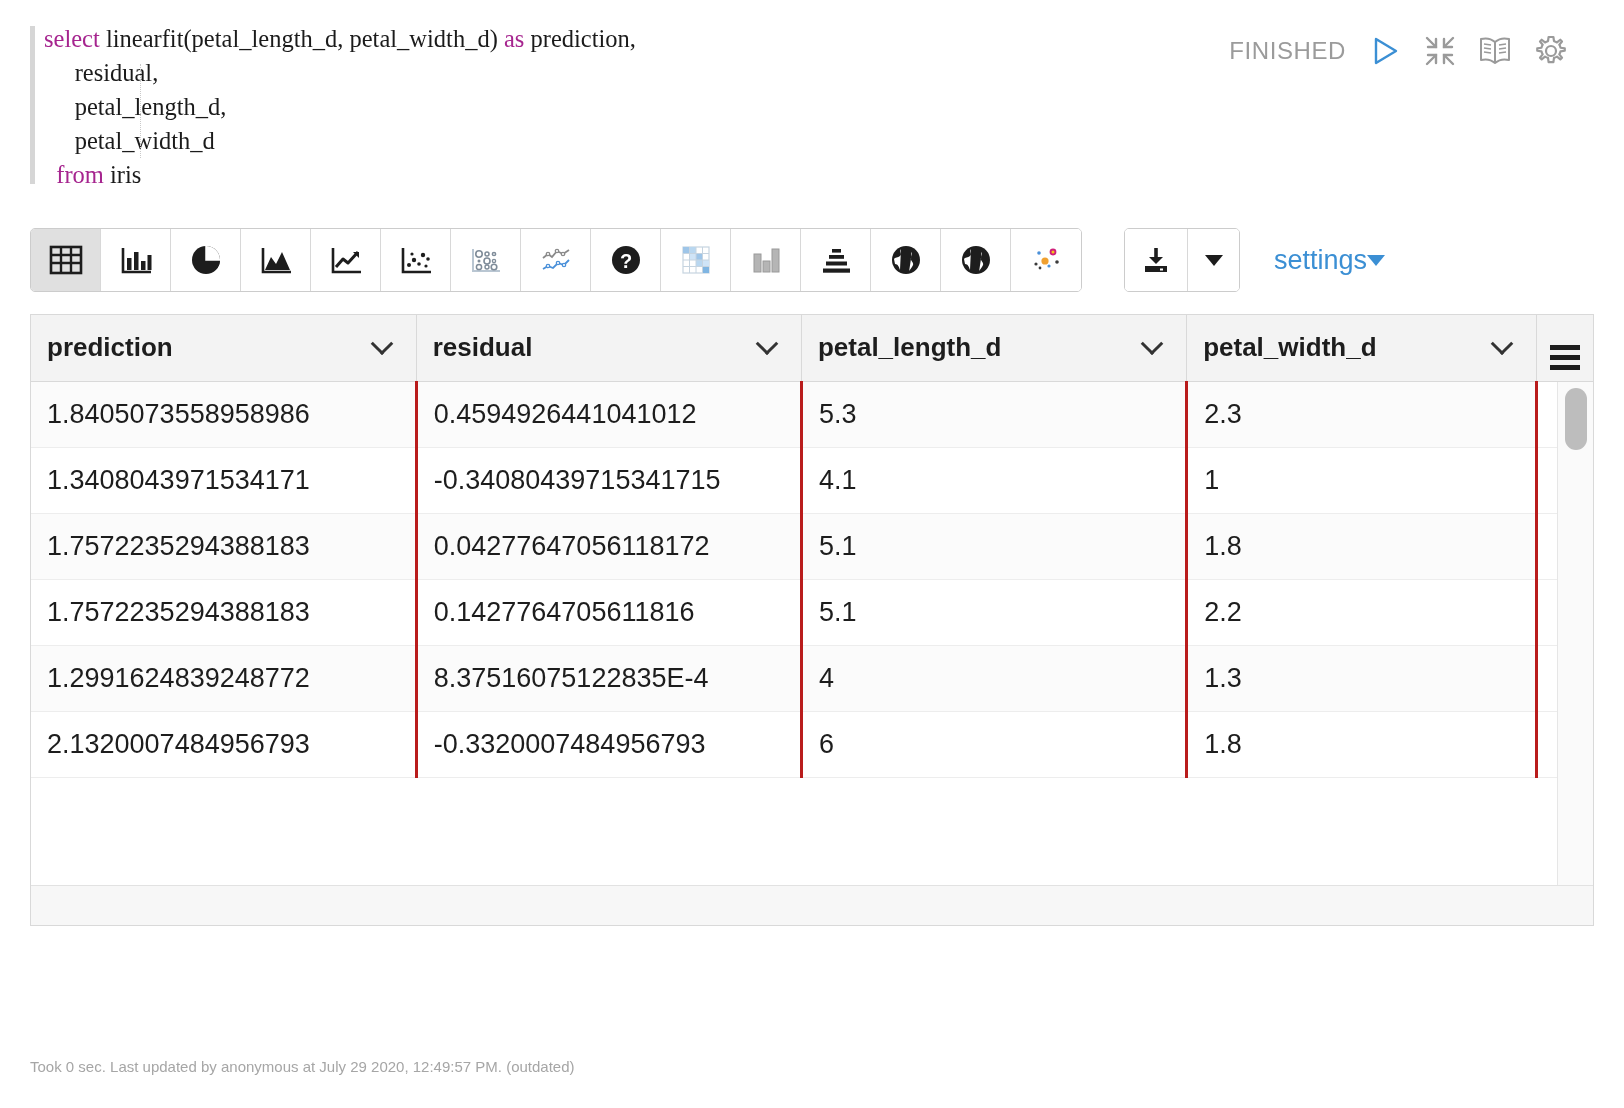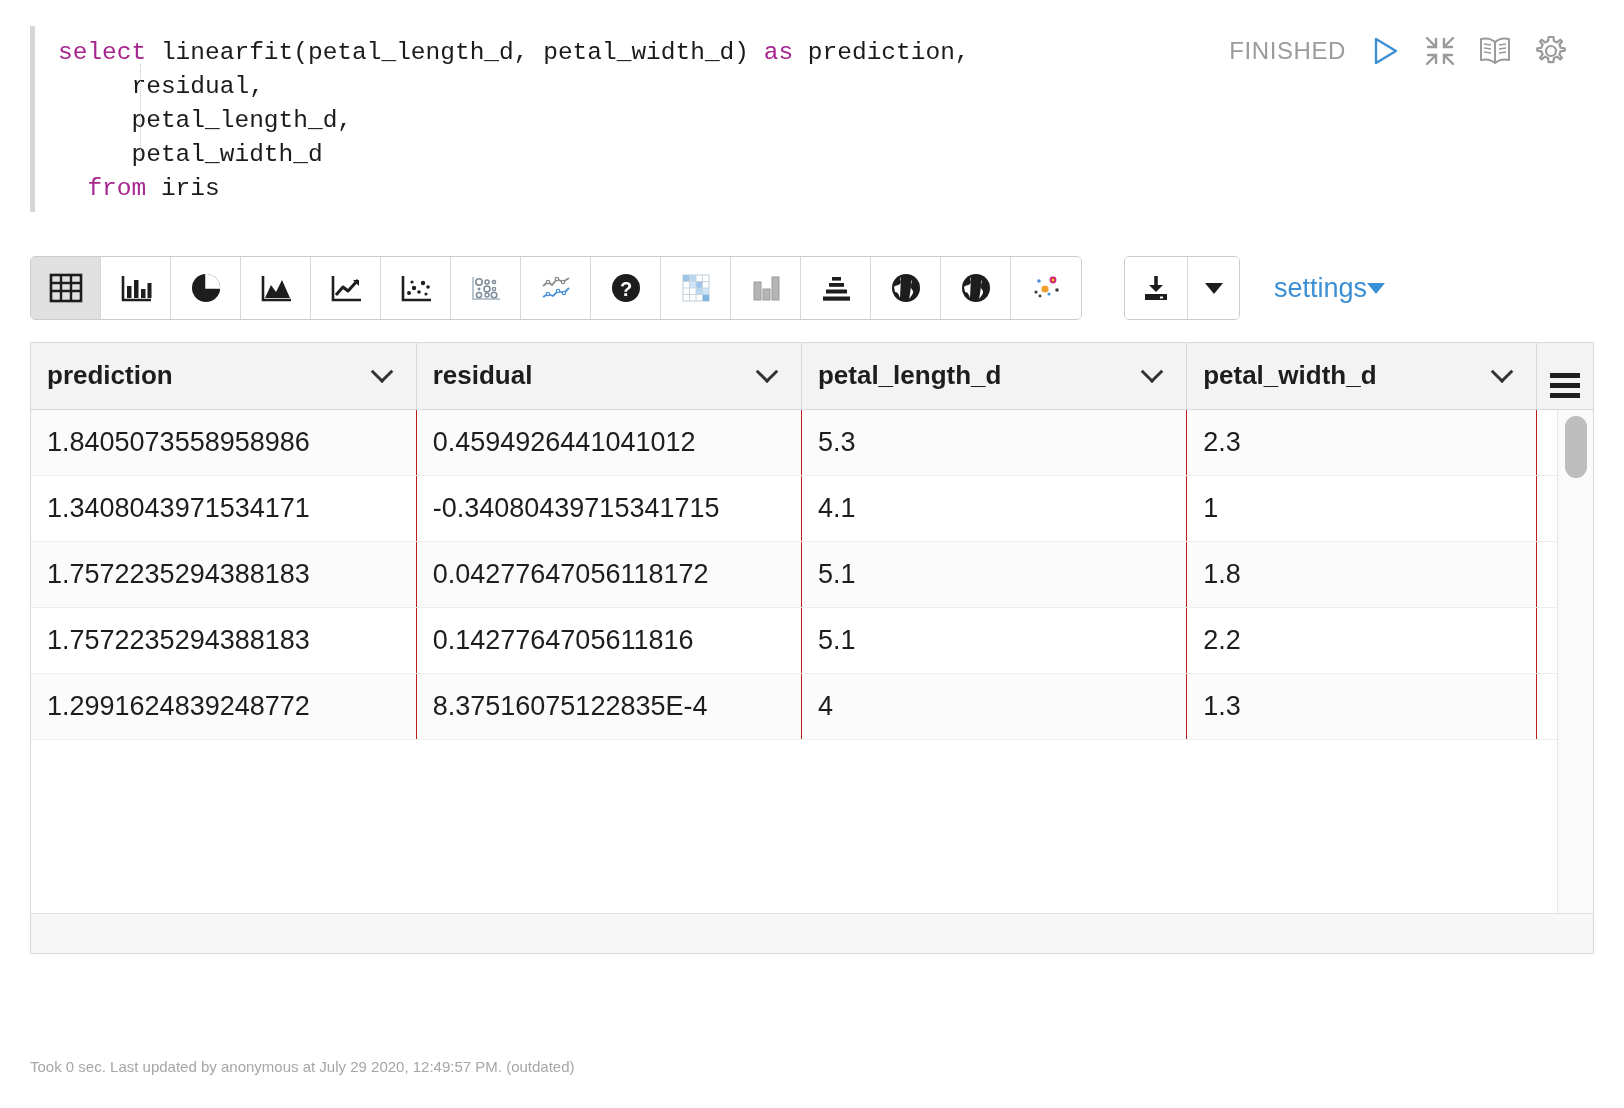--- a/index.html
+++ b/index.html
@@ -21,22 +21,22 @@
   .code-wrap { position: relative; flex: 1 1 auto; padding-left: 14px; }
   .code-gutter {
     position: absolute; left: 0; top: 4px; bottom: 8px;
     width: 5px; background: #d6d6d6;
   }
   .code-indent-guide {
     position: absolute; left: 110px; top: 42px; height: 94px;
     border-left: 1px dotted #c9c9c9;
   }
   pre.code {
-    margin: 14px;
-    font-family: Liberation Mono, monospace;
+    margin: 0;
+    font-family: Liberation Serif, serif;
     font-size: 24.5px;
     line-height: 34px;
     color: #1b1b1b;
     white-space: pre;
     letter-spacing: 0px;
   }
   .kw { color: #a6258f; }
 
   .status-area {
     display: flex; align-items: center; gap: 22px;
@@ -118,21 +118,21 @@
     display: inline-block; width: 16px; height: 16px;
     border-right: 3px solid #333; border-bottom: 3px solid #333;
     transform: rotate(45deg) translate(-3px,-3px);
     margin-right: 10px;
   }
   th.menu-col { width: 56px; padding: 0; text-align: center; border-right: none; }
   .hamburger { display: inline-flex; flex-direction: column; gap: 5px; }
   .hamburger span { display:block; width: 30px; height: 5px; background: #1e1e1e; }
 
   .tbl td {
-    border-right: 1px solid #b91c1c;
+    border-right: 3px solid #b91c1c;
     border-bottom: 1px solid #ededed;
     height: 66px;
     padding: 0 16px;
     font-size: 27px;
     color: #1d1d1d;
     white-space: nowrap;
     overflow: hidden;
   }
   .tbl tbody tr:nth-child(odd) td { background: #fbfbfb; }
   .tbl tbody tr:nth-child(even) td { background: #ffffff; }
@@ -459,20 +459,27 @@
             <td>2.2</td>
             <td class="menu-col"></td>
           </tr>
           <tr>
             <td>1.2991624839248772</td>
             <td>8.37516075122835E-4</td>
             <td>4</td>
             <td>1.3</td>
             <td class="menu-col"></td>
           </tr>
+          <tr>
+            <td>2.1320007484956793</td>
+            <td>-0.3320007484956793</td>
+            <td>6</td>
+            <td>1.8</td>
+            <td class="menu-col"></td>
+          </tr>
         </tbody>
     </table>
 
     <div class="vscroll">
       <div class="vthumb"></div>
     </div>
     <div class="tbl-footer"></div>
   </div>
 
   <div class="foot-note">Took 0 sec. Last updated by anonymous at July 29 2020, 12:49:57 PM. (outdated)</div>

